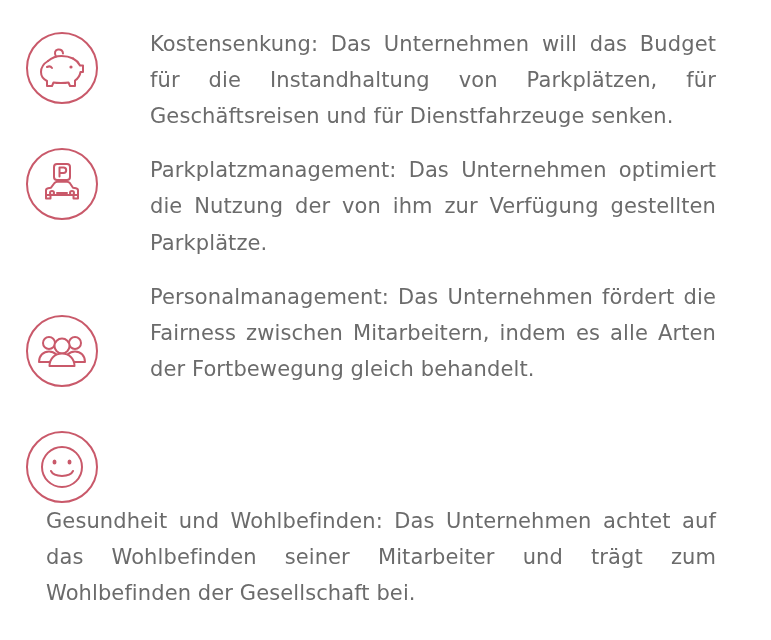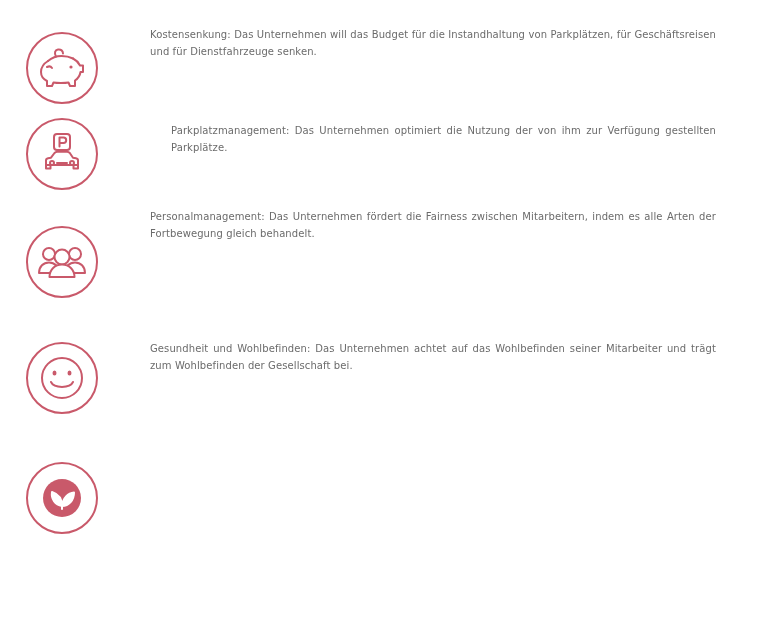--- a/index.html
+++ b/index.html
@@ -41,34 +41,34 @@
     box-sizing: border-box;
     background: #ffffff;
   }
   .icon-circle svg {
     display: block;
   }
   .text {
     flex: 1 1 auto;
     padding-left: 46px;
     padding-right: 55px;
-    font-size: 10px;
+    font-size: 21px;
     line-height: 1.72;
     color: #6b6b6b;
     text-align: justify;
     letter-spacing: 0.1px;
   }
   
   .item-0 { margin-top: 8px; }
   .item-0 .icon-wrap { margin-top: 6px; }
-  .item-1 { margin-top: 10px; gap: 21px; }
+  .item-1 { margin-top: 10px; }
   .item-1 .icon-wrap { margin-top: -4px; }
-  .item-2 { margin-top: 16px; }
+  .item-2 { margin-top: 16px; align-items: flex-end; }
   .item-2 .icon-wrap { margin-top: 18px; }
-  .item-3 { margin-top: 42px; }
+  .item-3 { margin-top: 42px; flex-direction: column; }
   .item-3 .icon-wrap { margin-top: 2px; }
   .item-4 { margin-top: 44px; }
   .item-4 .icon-wrap { margin-top: 4px; }
 </style>
 </head>
 <body>
 
 <div class="list">
 
   <div class="item item-0">

